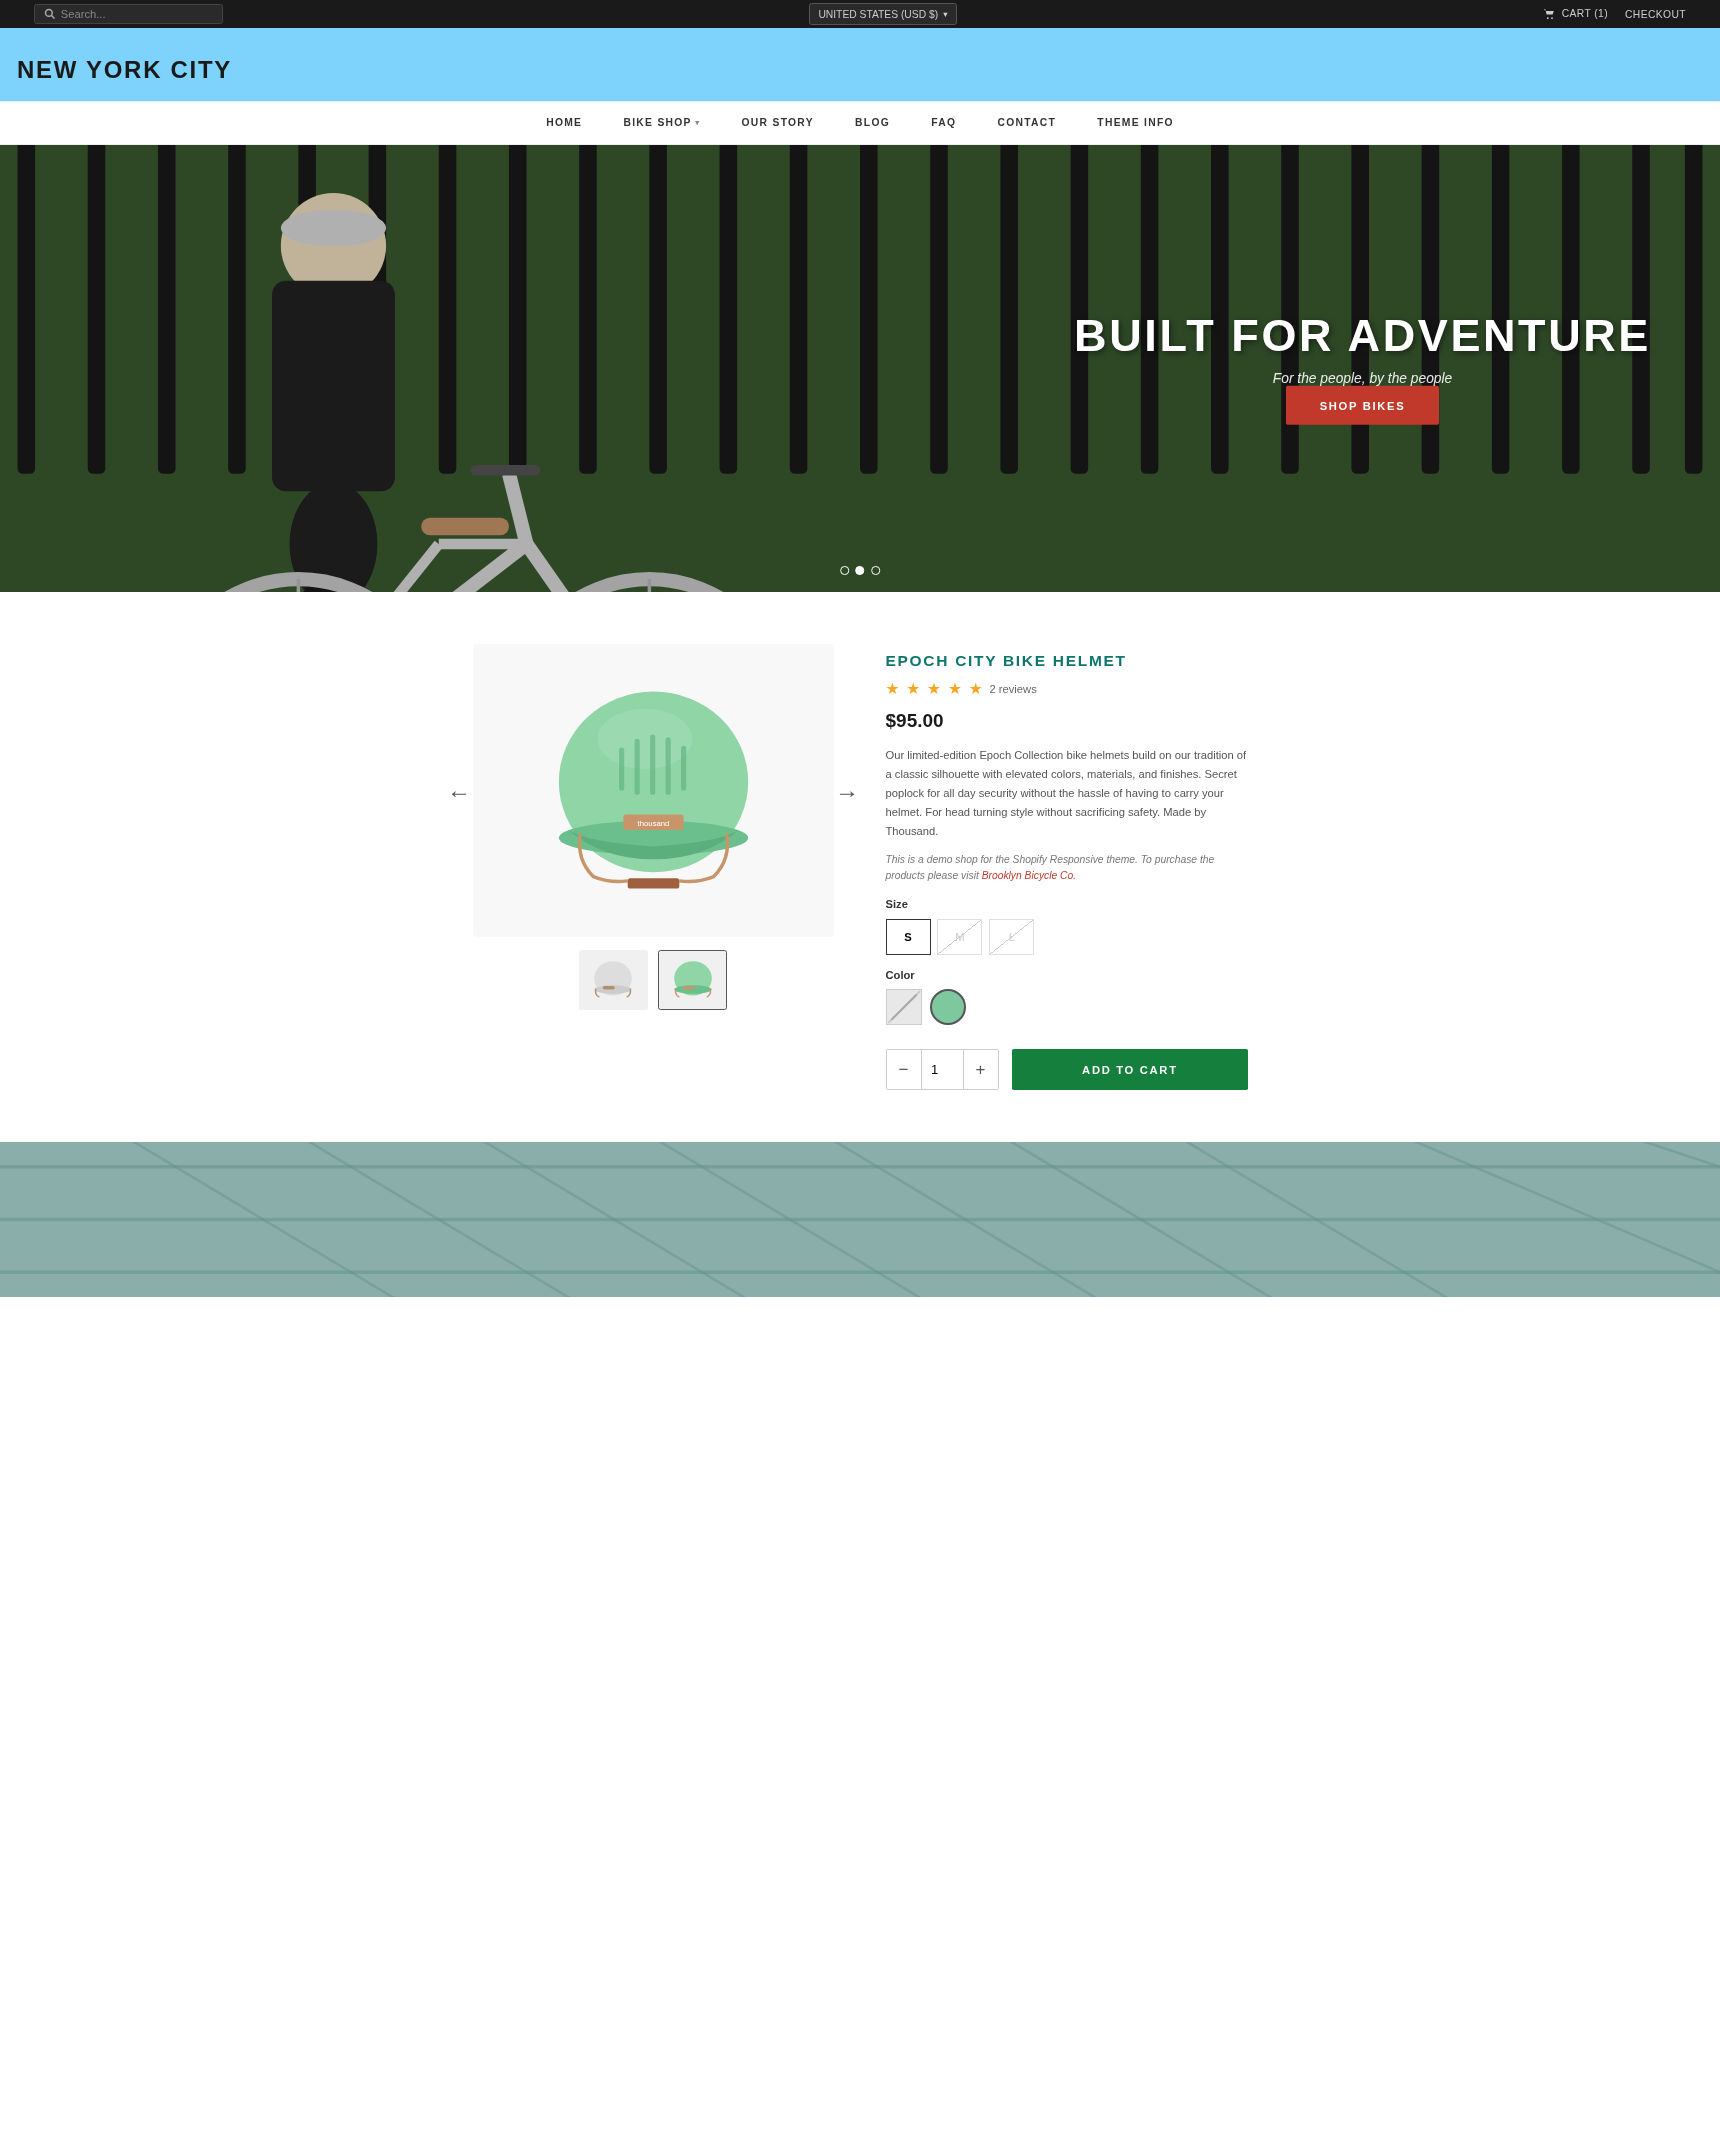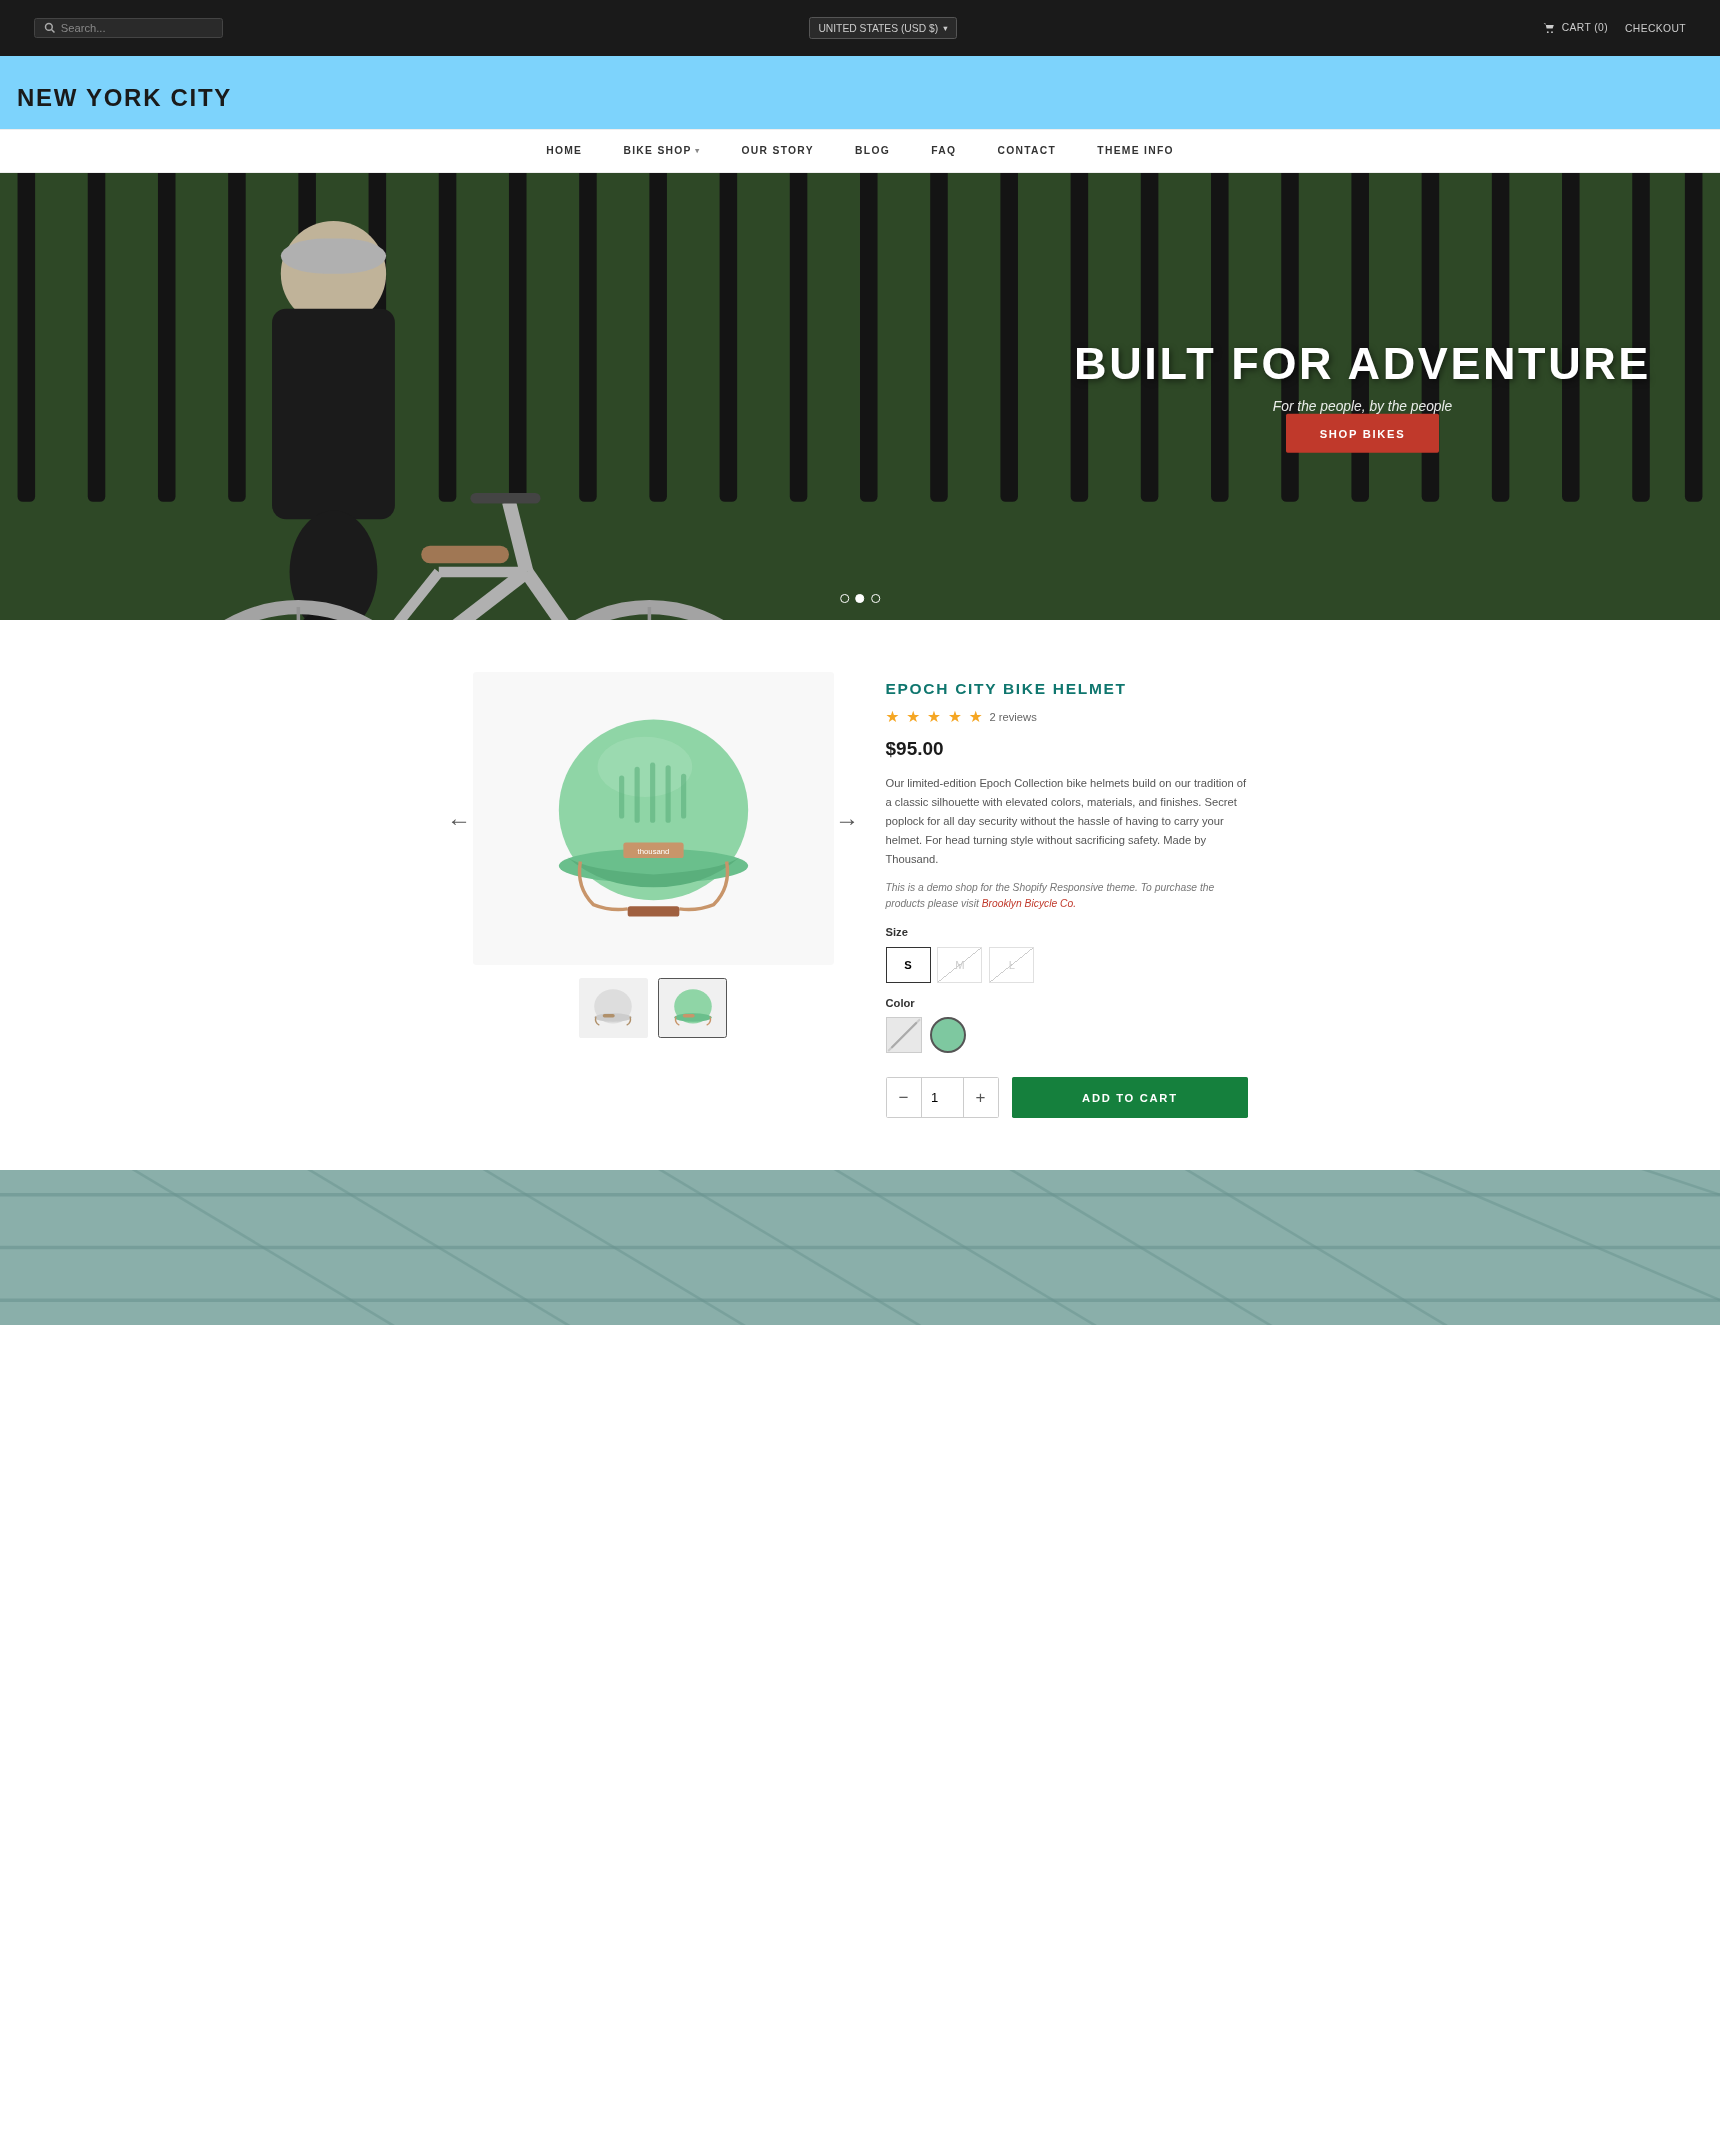--- a/index.html
+++ b/index.html
@@ -5,21 +5,21 @@
     * { margin: 0; padding: 0; box-sizing: border-box; }
     body { font-family: 'Helvetica Neue', Arial, sans-serif; background: #fff; color: #333; }
 
     
     .top-bar {
       background: #1a1a1a;
       display: flex;
       align-items: center;
       justify-content: space-between;
       padding: 0 34px;
-      height: 56px;
+      height: 28px;
     }
     .search-wrapper {
       display: flex;
       align-items: center;
       background: #2a2a2a;
       border: 0.9px solid #444;
       border-radius: 2.6px;
       padding: 3.4px 8.6px;
       width: 189px;
     }
@@ -453,21 +453,21 @@
     <span>UNITED STATES (USD $)</span>
     <span style="font-size:8.6px;">▾</span>
   </div>
   <div class="top-bar-right">
     <a class="cart-link" href="#">
       <svg class="cart-icon-svg" viewBox="0 0 20 18" fill="#ccc">
         <path d="M1 1h3l2 9h10l2-6H5"></path>
         <circle cx="8" cy="16" r="1.5"></circle>
         <circle cx="15" cy="16" r="1.5"></circle>
       </svg>
-      <span>CART (0)</span>
+      <span>CART (1)</span>
     </a>
     <a class="checkout-link" href="#">
       <span>CHECKOUT</span>
     </a>
   </div>
 </div>
 
 <div class="site-header">
   <div class="site-title">NEW YORK CITY</div>
 </div>

